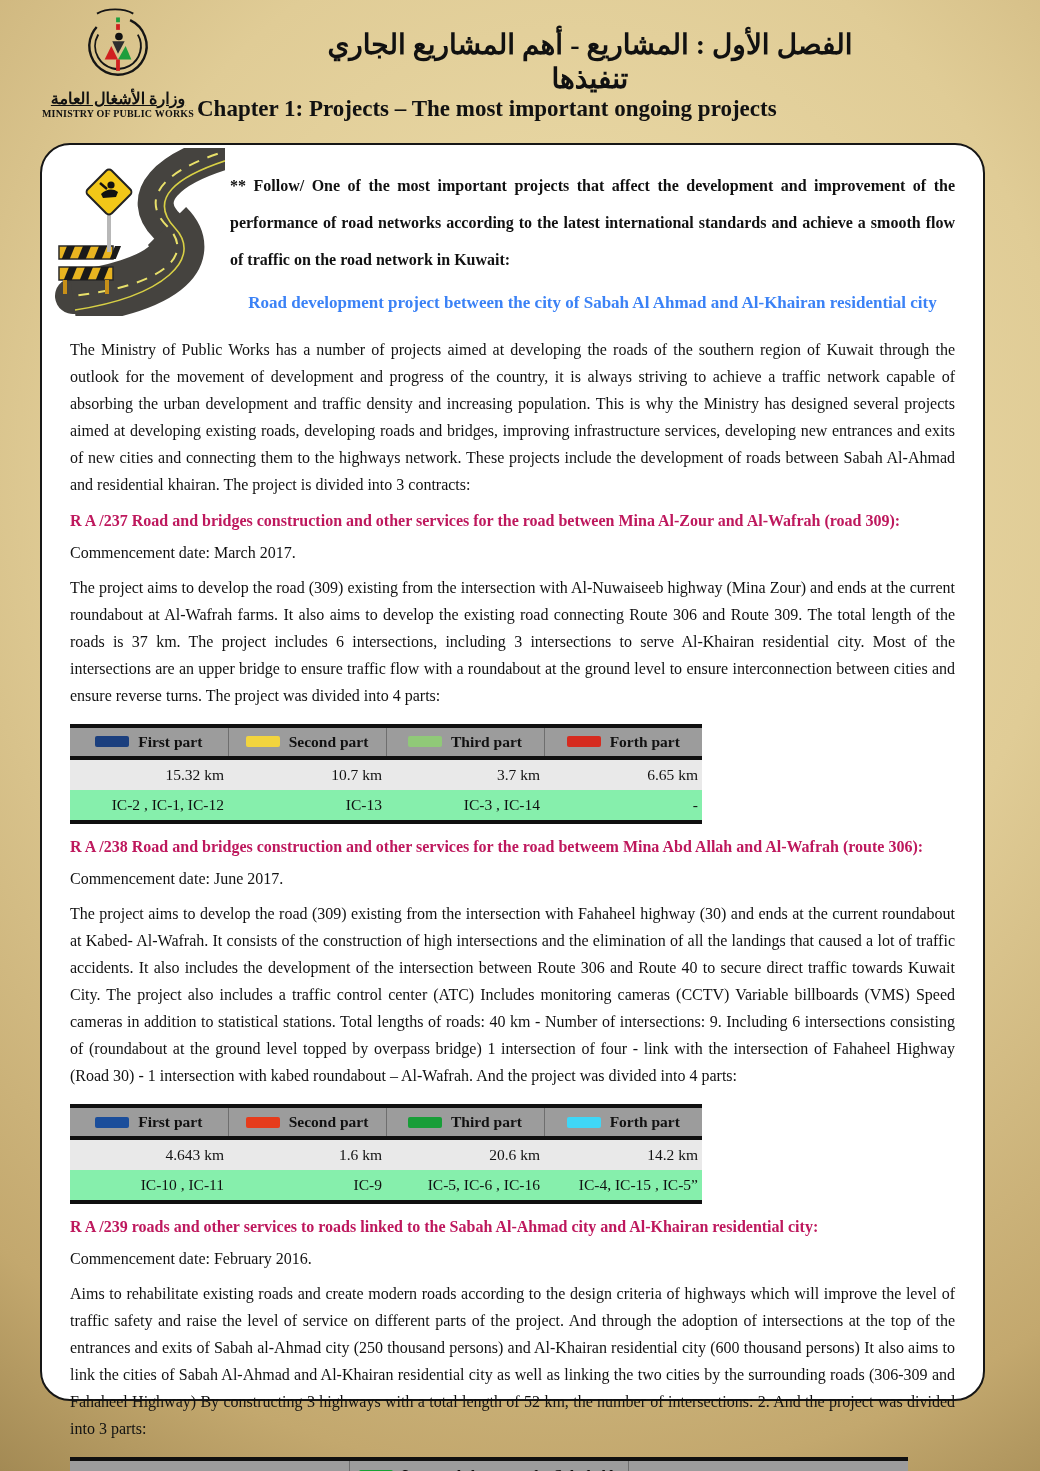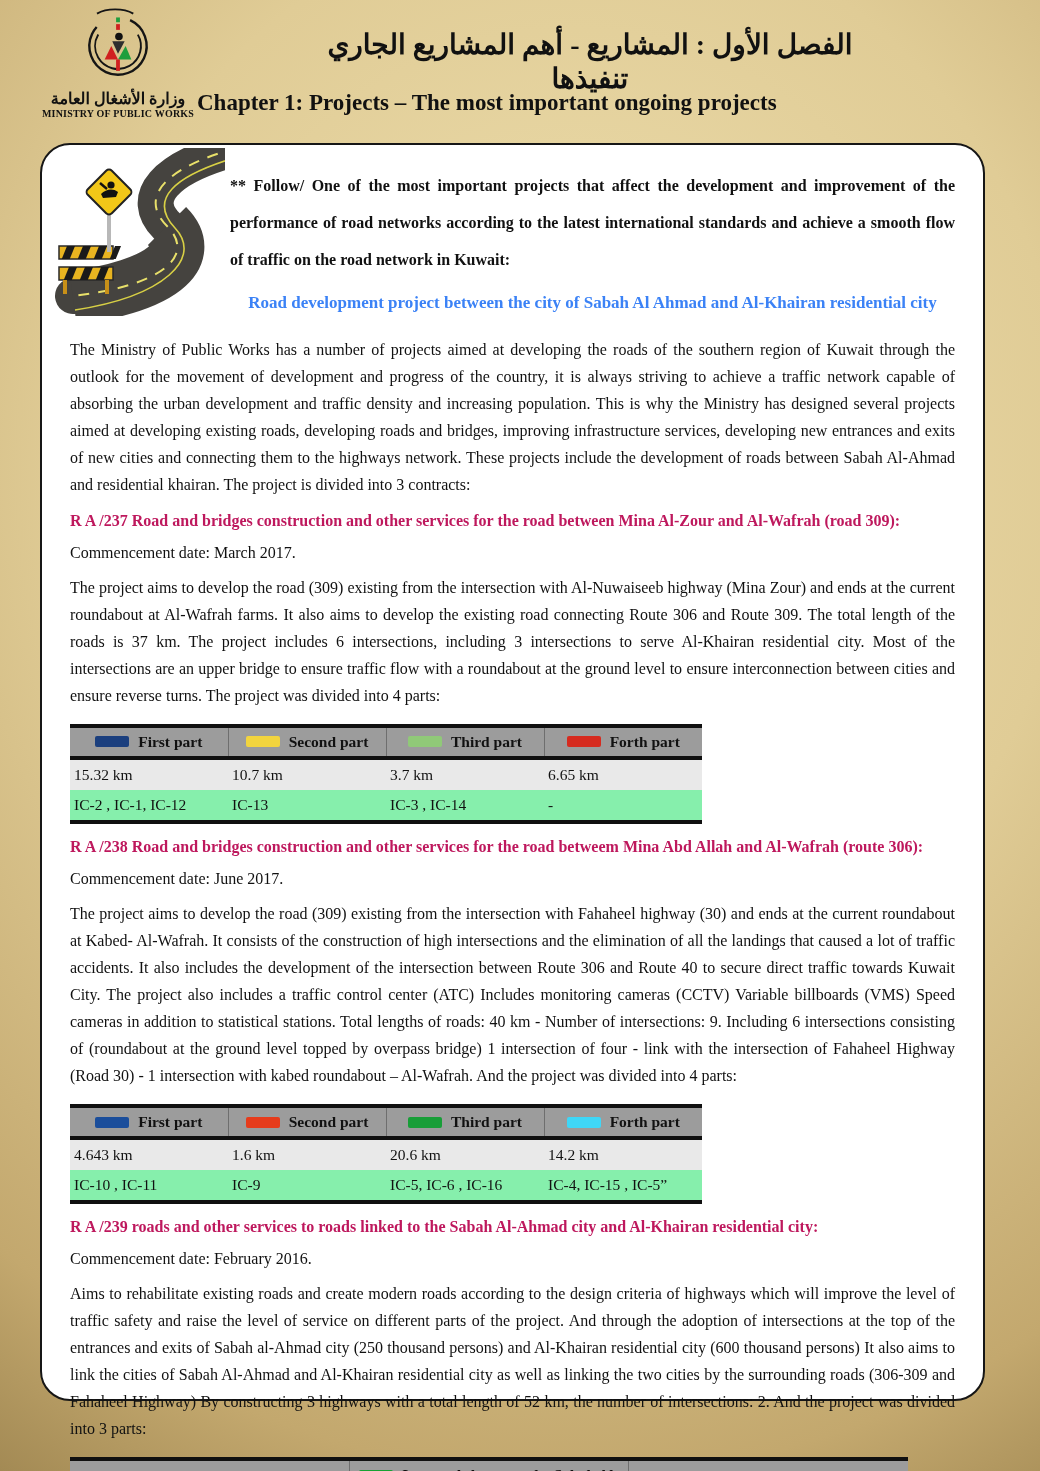--- a/index.html
+++ b/index.html
@@ -2,45 +2,45 @@
 <html><head>
 <meta charset="utf-8">
 <style>
   html,body{margin:0;padding:0;}
   .page{position:relative;width:1040px;height:1471px;overflow:hidden;
         font-family:"Liberation Serif",serif;color:#111;
         background:radial-gradient(120% 95% at 55% 32%, #eedfae 0%, #e0cc96 40%, #c3a86e 72%, #7e6736 100%);}
   
   .logo{position:absolute;left:28px;top:6px;width:180px;text-align:center;}
   .logo svg{width:80px;height:84px;display:block;margin:0 auto;}
-  .logo-ar{font-size:16px;font-weight:bold;direction:rtl;line-height:1.1;}
+  .logo-ar{font-size:16px;font-weight:bold;direction:rtl;line-height:1.1;text-decoration:underline;}
   .logo-en{font-size:10px;font-weight:bold;letter-spacing:.2px;}
   .ar-title{position:absolute;left:310px;top:28px;width:560px;text-align:center;
             font-size:28px;font-weight:bold;direction:rtl;line-height:1.2;}
-  .en-title{position:absolute;left:197px;top:90px;font-size:23px;font-weight:bold;}
+  .en-title{position:absolute;left:197px;top:96px;font-size:23px;font-weight:bold;}
   
   .sheet{position:absolute;left:40px;top:143px;width:945px;height:1258px;background:#fff;
          border:2px solid #161616;border-radius:30px;box-sizing:border-box;
          padding:4px 28px 0 28px;}
   .road-art{position:absolute;left:3px;top:3px;width:180px;height:168px;
             border-top-left-radius:28px;overflow:hidden;background:#fff;}
   .intro-right{margin-left:160px;padding-top:18px;min-height:160px;}
   .follow{font-weight:bold;font-size:16px;line-height:37px;text-align:justify;margin:0;}
   .subtitle{color:#3b82f6;font-weight:bold;font-size:17px;text-align:center;margin:15px 0 0 0;}
   .body-par{font-size:16px;line-height:27px;text-align:justify;margin:9px 0 0 0;}
   .section-heading{color:#be185d;font-weight:bold;font-size:16px;margin:11px 0 0 0;line-height:24px;}
   .commencement{font-size:16px;margin:8px 0 0 0;line-height:24px;}
   
   table.parts{border-collapse:collapse;margin:15px 0 4px 0;table-layout:fixed;}
   .t4{width:632px;}
   .t3w{width:838px;}
   table.parts th{background:#9c9c9c;border-top:4px solid #101010;border-bottom:4px solid #101010;
      font-size:15.5px;font-weight:bold;padding:4px 8px;text-align:center;line-height:1.3;}
   table.parts th + th{border-left:1px solid #6e6e6e;}
-  table.parts td{text-align:left;font-size:15.5px;padding:6px 4px;}
+  table.parts td{text-align:right;font-size:15.5px;padding:6px 4px;}
   tr.len td{background:#e9e9e9;}
   tr.ic td{background:#86efac;border-bottom:4px solid #101010;}
   .swatch{display:inline-block;width:34px;height:11px;border-radius:2px;
           vertical-align:middle;margin-right:9px;margin-top:-3px;}
   
   .pfooter{position:absolute;left:40px;top:1402px;width:945px;height:64px;
            display:flex;align-items:center;}
   .pageno{font-size:21px;font-weight:bold;margin-left:25px;text-shadow:0 2px 2px rgba(60,40,0,.35);}
   .book-title{font-size:30px;font-weight:bold;margin-left:128px;text-shadow:0 2px 2px rgba(60,40,0,.35);}
   .year{font-size:46px;font-weight:bold;margin-left:16px;letter-spacing:1px;

